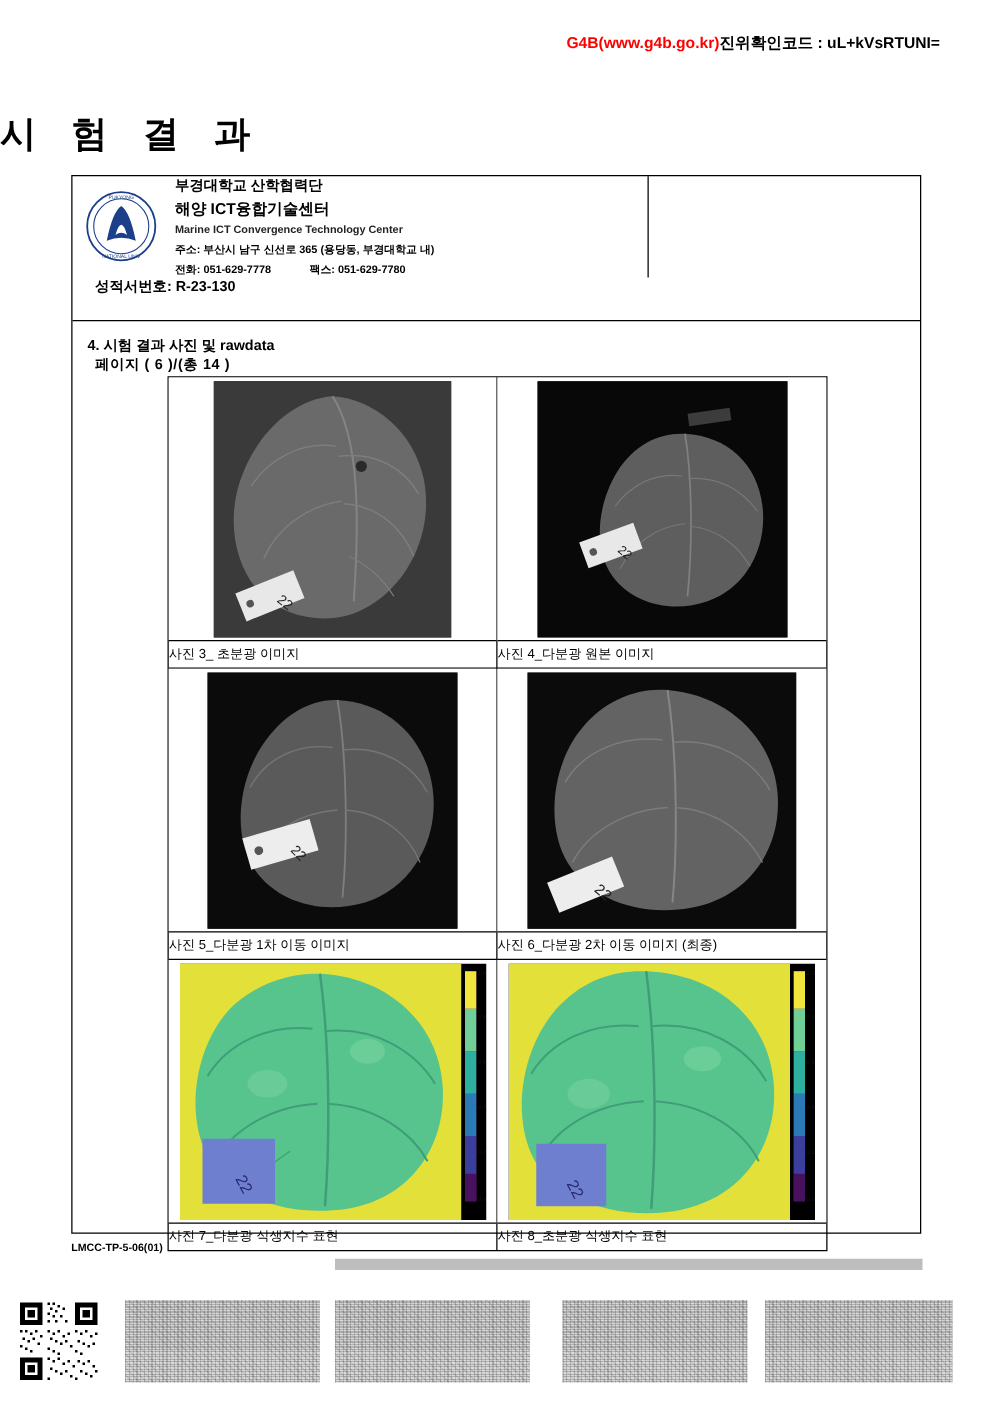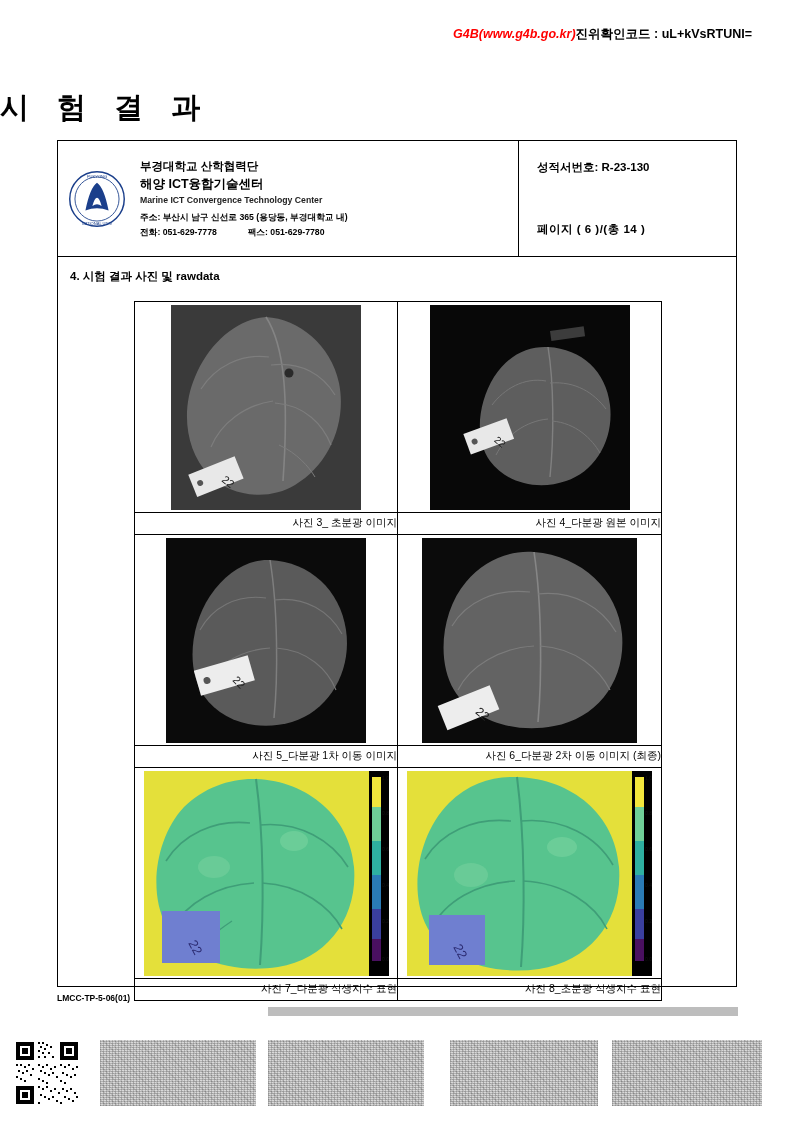--- a/index.html
+++ b/index.html
@@ -23,21 +23,21 @@
 
   
   .g4b-line {
     position: absolute;
     top: 26px;
     right: 42px;
     font-size: 12.5px;
     font-weight: bold;
     white-space: nowrap;
   }
-  .g4b-red { color: #ff0000; font-style: italic; }
+  .g4b-red { color: #ff0000; }
   .g4b-black { color: #000000; }
 
   
   .doc-title {
     position: absolute;
     top: 88px;
     left: 0;
     width: 794px;
     text-align: left;
     font-size: 29px;
@@ -59,20 +59,21 @@
   
   .header {
     position: absolute;
     left: 0;
     top: 0;
     width: 100%;
     height: 116px;
     border-bottom: 1.3px solid #000;
     box-sizing: border-box;
     display: flex;
+    flex-direction: column;
   }
   .header-left {
     width: 68%;
     display: flex;
     align-items: center;
     box-sizing: border-box;
     padding-left: 10px;
     border-right: 1.3px solid #000;
   }
   .logo {
@@ -165,21 +166,21 @@
     width: 100%;
     height: 210px;
     background: #ffffff;
     display: flex;
     align-items: center;
     justify-content: center;
     overflow: hidden;
   }
   .caption {
     border-top: 1px solid #000;
-    text-align: right;
+    text-align: left;
     font-size: 10.5px;
     padding: 3px 0 4px;
     white-space: nowrap;
   }
 
   
   .photo {
     position: relative;
     background: #000;
     overflow: hidden;

